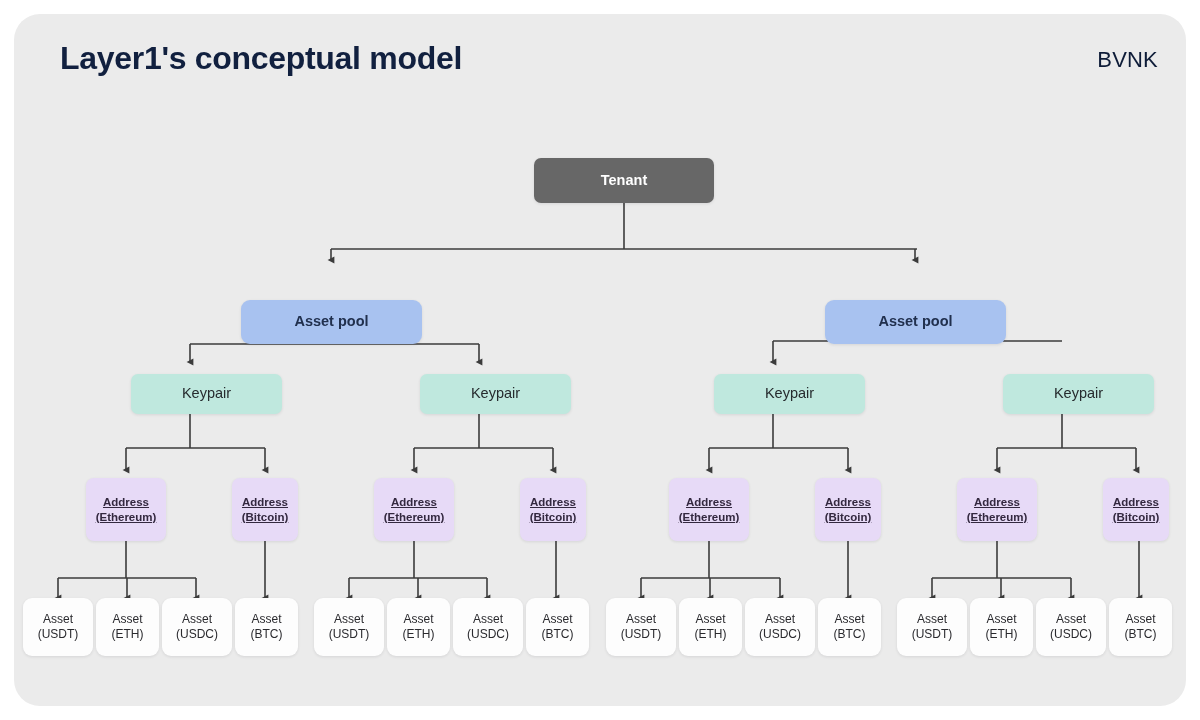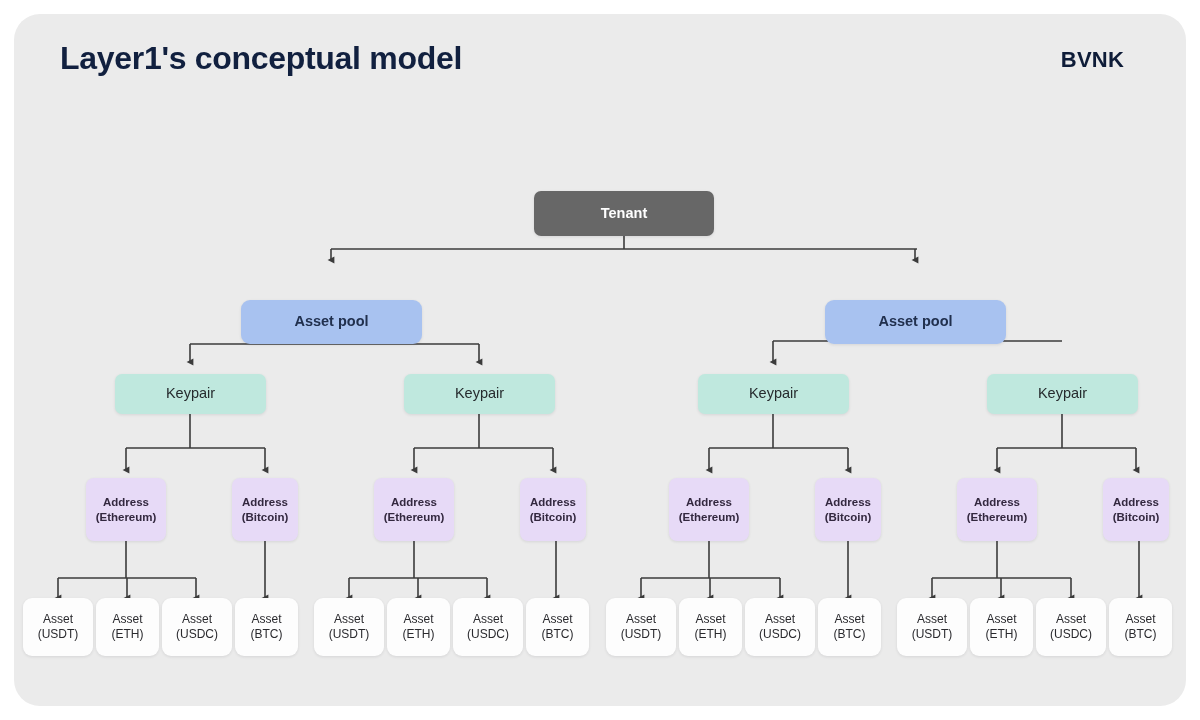--- a/index.html
+++ b/index.html
@@ -23,23 +23,23 @@
     position: absolute;
     left: 60px; top: 40px;
     font-size: 32px;
     font-weight: bold;
     letter-spacing: -0.3px;
     color: #11203f;
     white-space: nowrap;
   }
   .brand {
     position: absolute;
-    right: 76px; top: 47px;
+    right: 42px; top: 47px;
     font-size: 22px;
-    font-weight: bold;
+    font-weight: normal;
     letter-spacing: 0.2px;
     color: #0e1c38;
   }
 
   svg.links {
     position: absolute;
     left: 0; top: 0;
     width: 1200px; height: 720px;
     pointer-events: none;
   }
@@ -71,27 +71,29 @@
     font-weight: bold;
     border-radius: 9px;
     margin-top: 33px;
   }
   .n-keypair {
     background: #bfe8de;
     color: #262b2e;
     font-size: 14.5px;
     font-weight: normal;
     border-radius: 7px;
+    margin-left: 16px;
   }
   .n-address {
     background: #e7daf7;
     color: #33283f;
     font-size: 11.5px;
     font-weight: bold;
     border-radius: 8px;
+    text-decoration: underline;
   }
   .n-asset {
     background: #fdfdfd;
     color: #2a2a2e;
     font-size: 12px;
     font-weight: normal;
     border-radius: 9px;
     align-items: center;
   }
 </style>
@@ -175,21 +177,21 @@
       <path d="M932,578 L1071,578"></path>
       <path d="M932,578 L932,598" marker-end="url(#arrow)"></path>
       <path d="M1001,578 L1001,598" marker-end="url(#arrow)"></path>
       <path d="M1071,578 L1071,598" marker-end="url(#arrow)"></path>
 
       <path d="M1139,541 L1139,598" marker-end="url(#arrow)"></path>
 
     </g>
   </svg>
 
-  <div class="node n-tenant" style="left:534px; top:158px; width:180px; height:45px;margin-top:33px;">
+  <div class="node n-tenant" style="left:534px; top:158px; width:180px; height:45px;">
     <span class="l1">Tenant</span>
   </div>
 
   <div class="node n-pool" style="left:241px; top:267px; width:181px; height:44px;">
     <span class="l1">Asset pool</span>
   </div>
   <div class="node n-pool" style="left:825px; top:267px; width:181px; height:44px;">
     <span class="l1">Asset pool</span>
   </div>
 

